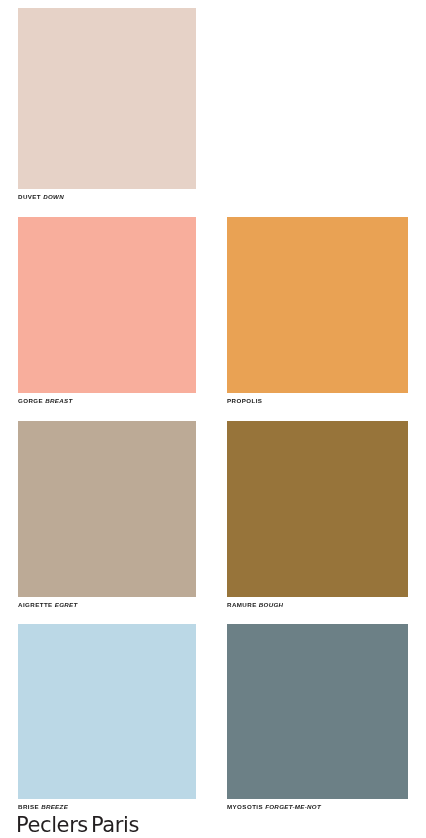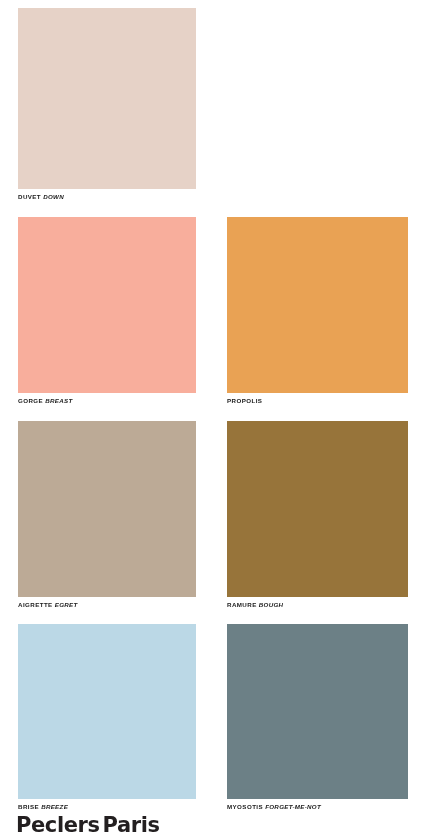--- a/index.html
+++ b/index.html
@@ -68,21 +68,21 @@
   .footer {
     position: absolute;
     left: 16px;
     bottom: 2px;
     width: 394px;
   }
 
   .logo {
     font-family: "DejaVu Sans", sans-serif;
     font-size: 21px;
-    font-weight: bold;
+    font-weight: normal;
     letter-spacing: -0.4px;
     color: #231f20;
     line-height: 1;
     white-space: nowrap;
   }
   .logo .gap { display: inline-block; width: 3px; }
 </style>
 </head>
 <body>
 

